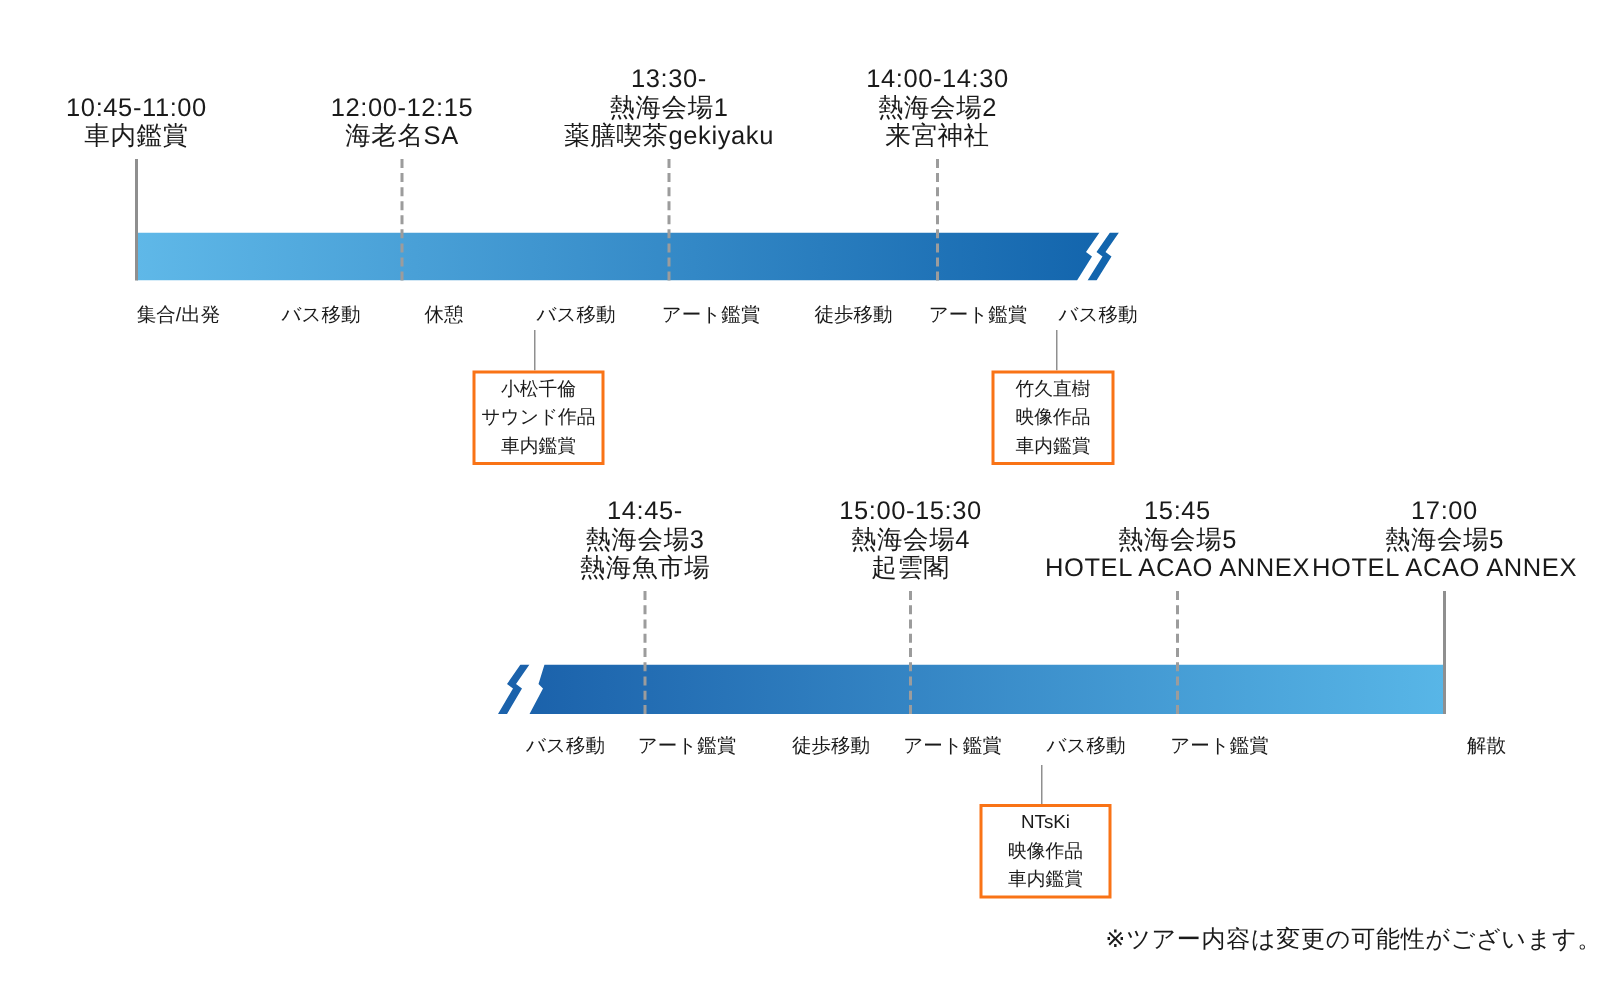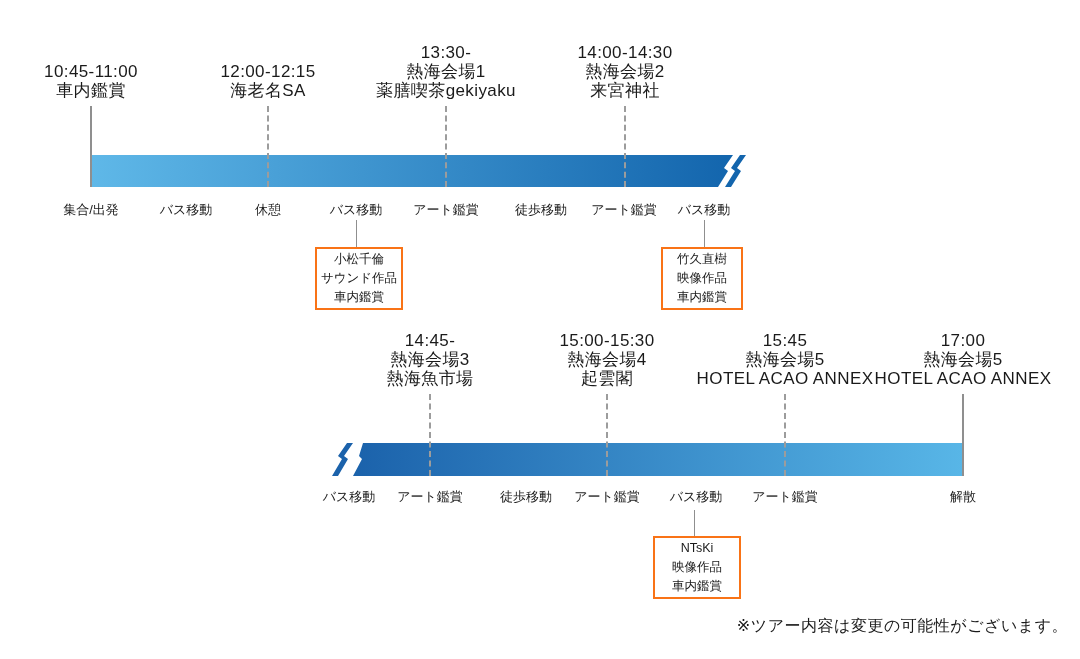--- a/index.html
+++ b/index.html
@@ -27,20 +27,21 @@
     transform: translateX(-50%);
   }
   .marker-line { position: absolute; width: 0; }
   .marker-line.solid  { border-left: 2px solid #8f8f8f; }
   .marker-line.dashed { border-left: 2px dashed #9c9c9c; }
   .activity-label {
     position: absolute;
     transform: translateX(-50%);
     font-size: 13px;
     white-space: nowrap;
+    margin-left: 28px;
   }
   .conn-line { position: absolute; width: 0; border-left: 1px solid #8f8f8f; }
   .info-box {
     position: absolute;
     transform: translateX(-50%);
     box-sizing: border-box;
     border: 2px solid #f97316;
     background: #ffffff;
     text-align: center;
     font-size: 12.5px;

